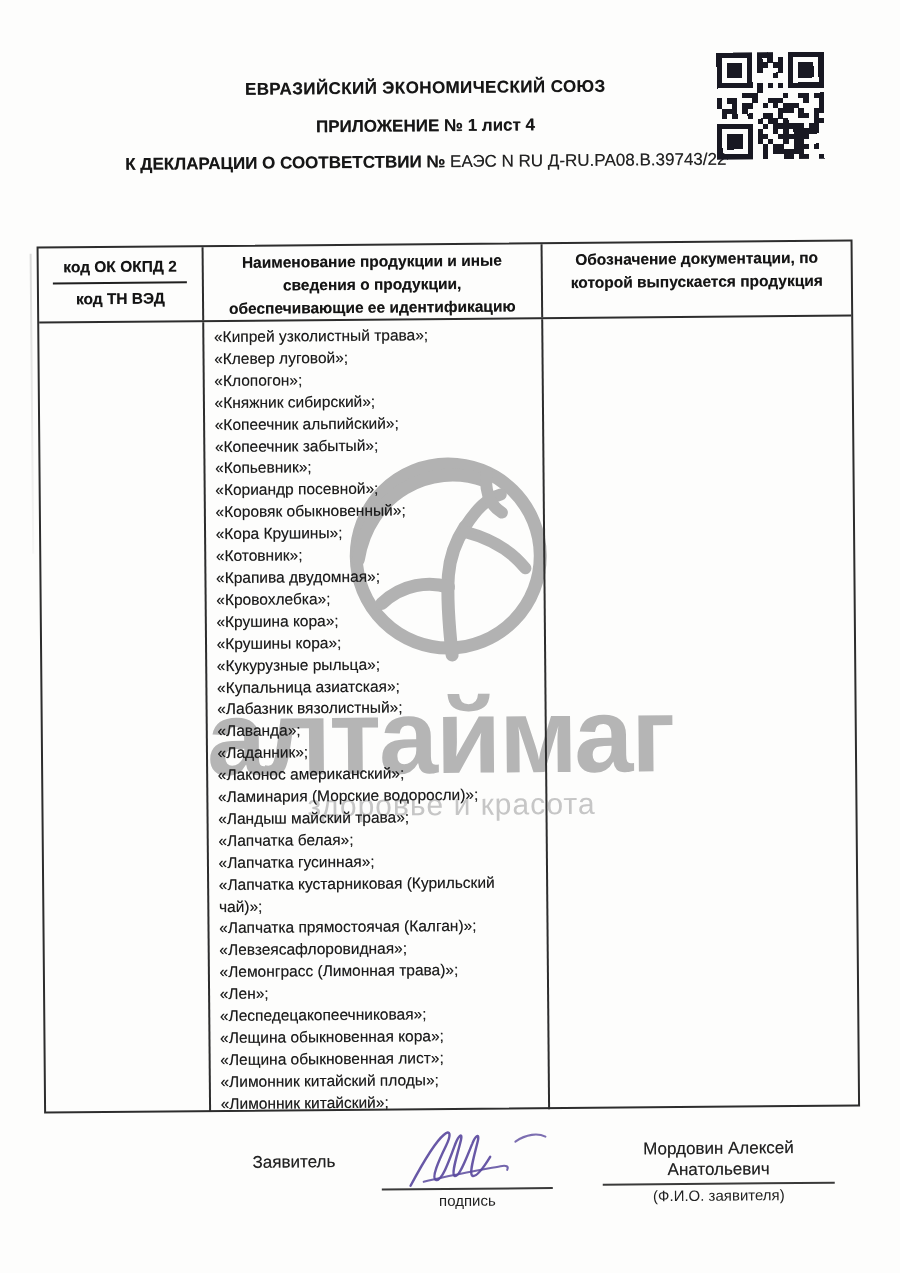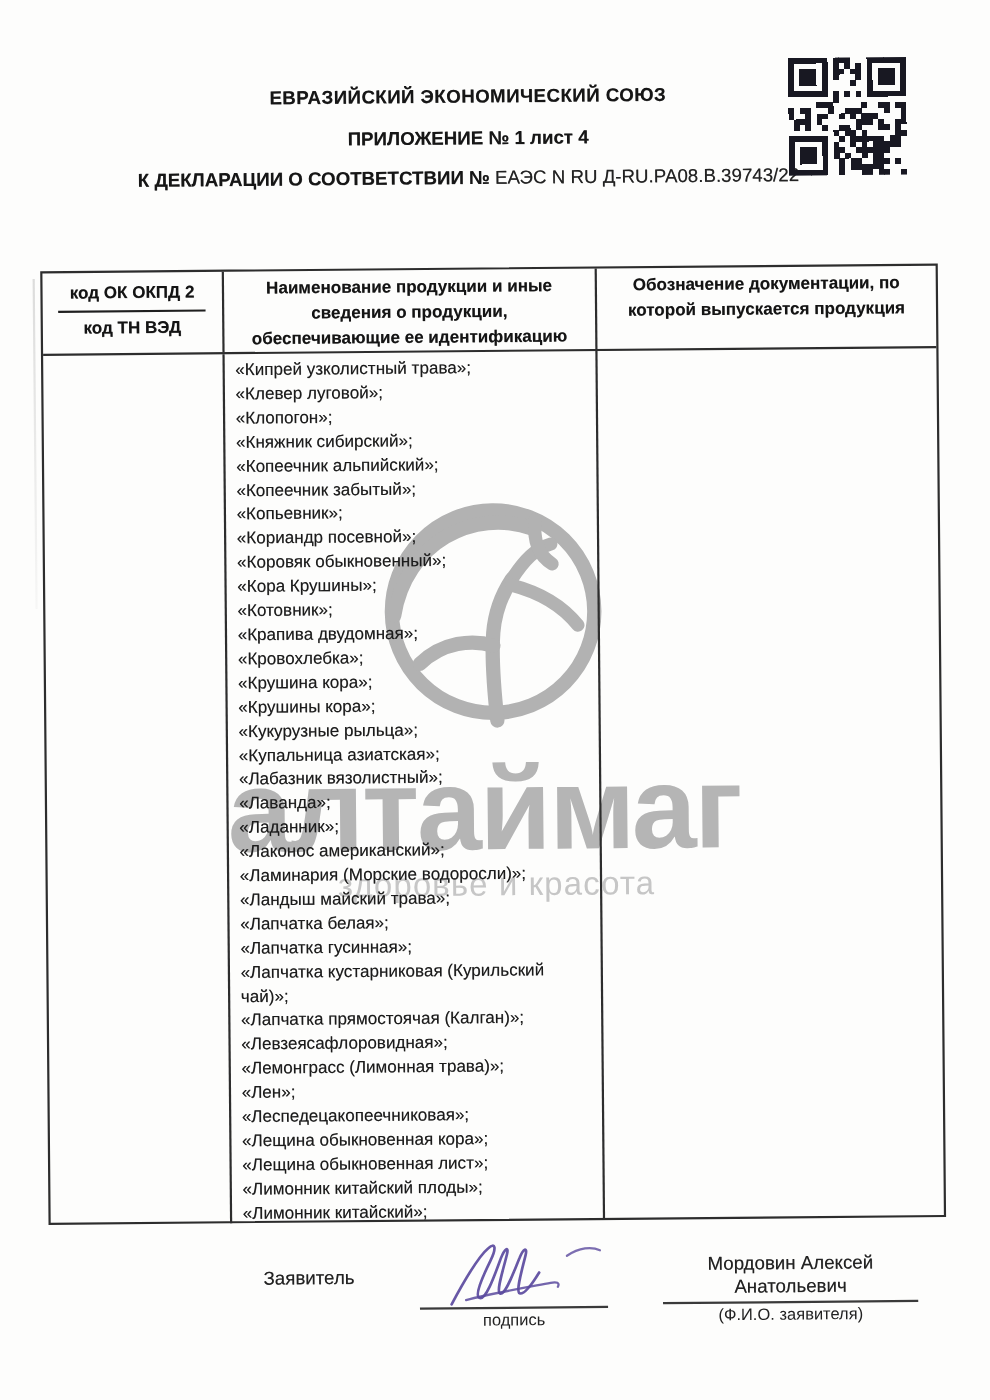--- a/index.html
+++ b/index.html
@@ -65,21 +65,21 @@
     font-size:15.5px; line-height:21.9px; color:#1b1b1b;
     text-shadow:0.2px 0.2px 0.35px rgba(25,25,25,.5);
   }
   .product-line { white-space:normal; }
 
   
   .edge-artifact { position:absolute; left:33px; top:250px; width:2px; height:300px;
                    background:linear-gradient(#9a9a9a55, #cccccc22); z-index:0; }
 
   
-  .applicant-label { position:absolute; left:235px; top:1151px; font-size:17px; color:#222;
+  .applicant-label { position:absolute; left:248px; top:1151px; font-size:17px; color:#222;
                      text-shadow:0.2px 0.2px 0.35px rgba(25,25,25,.5); }
   .sig-wrap { position:absolute; left:390px; top:1129px; width:165px; height:62px; z-index:3; }
   .sig-wrap svg { width:100%; height:100%; display:block; }
   .sig-line { position:absolute; left:377px; top:1188px; width:171px; height:0;
               border-top:2px solid #3a3a3a; }
   .sig-caption { position:absolute; left:377px; top:1192px; width:171px; text-align:center;
                  font-size:15px; color:#222; }
   .name-block { position:absolute; left:598px; top:1140px; width:232px; text-align:center;
                 font-size:17px; line-height:21px; color:#222;
                 text-shadow:0.2px 0.2px 0.35px rgba(25,25,25,.5); }

